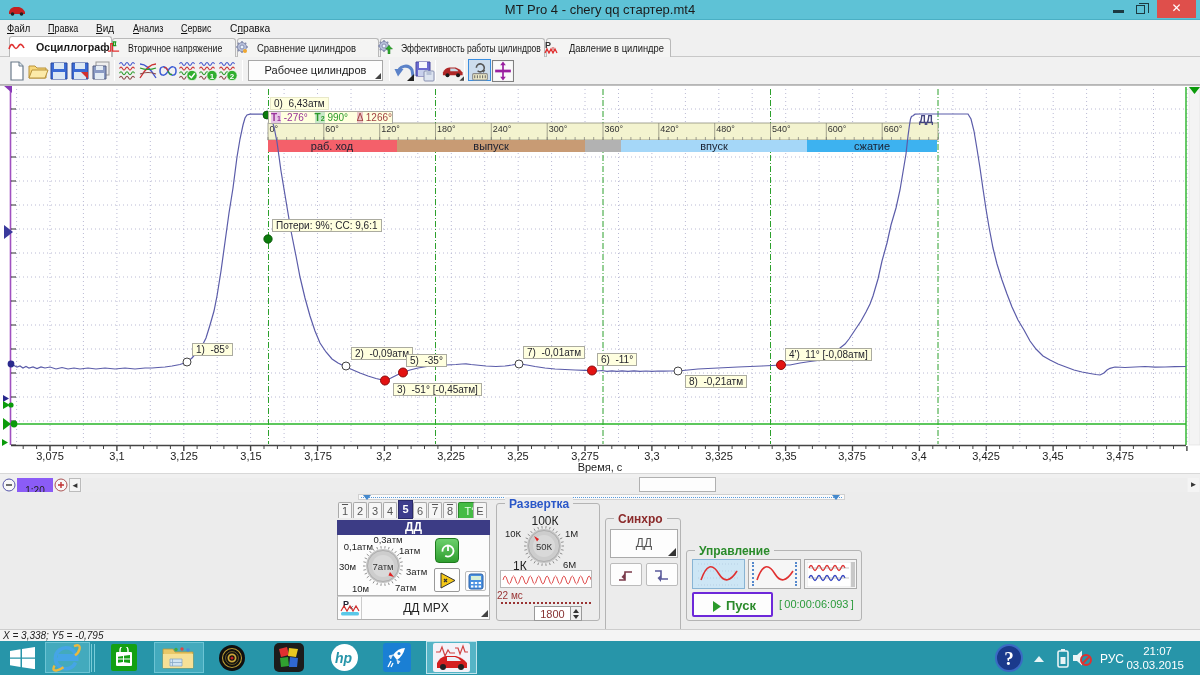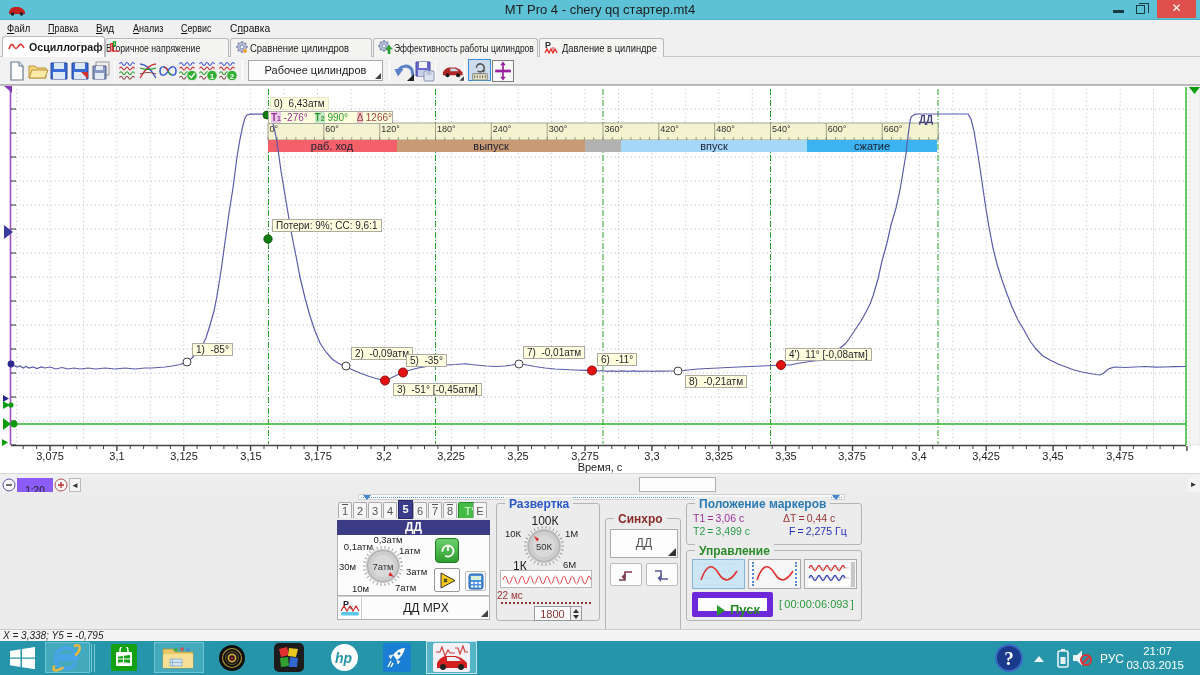--- a/index.html
+++ b/index.html
@@ -13,21 +13,21 @@
 #btn-max { right:55px; top:5px; width:9px; height:9px; border:1px solid #1c3a42; background:transparent; }
 #btn-max:before { content:""; position:absolute; left:2px; top:-3px; width:9px; height:9px; border:1px solid #1c3a42; border-bottom:none; border-left:none; }
 #btn-min { right:76px; top:10px; width:11px; height:2.5px; background:#1c3a42; }
 .sx { display:inline-block; transform-origin:0 50%; white-space:nowrap; }
 
 #menubar { left:0; top:20px; width:1200px; height:16px; background:#f0f0f0; font-size:11.5px; color:#111; }
 #menubar span { position:absolute; top:1px; }
 #menubar u { text-decoration:underline; }
 
 #tabrow { left:0; top:36px; width:1200px; height:21px; background:#f0f0f0; border-bottom:1px solid #c8c8c8; }
-.tab { position:absolute; top:2px; height:19px; background:#f4f4f3; border:1px solid #b9b9b9; border-bottom:none; border-radius:3px 3px 0 0; font-size:11px; color:#1a1a1a; white-space:nowrap; padding-top:3px; }
+.tab { position:absolute; top:2px; height:19px; background:#f4f4f3; border:1px solid #b9b9b9; border-bottom:none; border-radius:3px 3px 0 0; font-size:11px; color:#1a1a1a; white-space:nowrap; padding-top:3px;margin-left:7px; }
 .tab.active { top:0; height:21px; background:#fff; font-weight:bold; z-index:3; padding-top:4px; }
 #tabrow svg { z-index:6; }
 
 #toolbar { left:0; top:57px; width:1200px; height:28px; background:#f1f1f1; border-bottom:1px solid #b6b6b6; }
 .tbtn { position:absolute; top:3px; width:22px; height:22px; }
 .tsep { position:absolute; top:3px; width:1px; height:21px; background:#c9c9c9; border-right:1px solid #fff; }
 #tb-dd { left:248px; top:3px; width:135px; height:21px; background:#fdfdfd; border:1px solid #a8a8a8; font-size:11px; color:#222; text-align:center; line-height:19px; }
 #tb-dd:after { content:""; position:absolute; right:1px; bottom:1px; border-left:6px solid transparent; border-bottom:6px solid #444; }
 
 #chart { left:0; top:85px; width:1200px; height:388px; background:#fff; border-top:1px solid #c0c0c0; }
@@ -75,21 +75,21 @@
 <span style="left:181px">
       <span class="sx" style="transform:scaleX(0.77)"><u>С</u>ервис</span>
     </span>
 <span style="left:230px">
       <span class="sx" style="transform:scaleX(0.89)">С<u>п</u>равка</span>
     </span>
 </div>
 
 <div class="abs" id="tabrow">
 <div class="tab active" style="left:2px; width:103px; padding-left:26px;"><span class="sx" style="transform:scaleX(0.97)">Осциллограф</span></div>
-<div class="tab" style="left:105px; width:124px; "><span class="sx" style="transform:scaleX(0.79)">Вторичное напряжение</span></div>
+<div class="tab" style="left:105px; width:124px; padding-left:15px;"><span class="sx" style="transform:scaleX(0.79)">Вторичное напряжение</span></div>
 <div class="tab" style="left:230px; width:142px; padding-left:19px;"><span class="sx" style="transform:scaleX(0.86)">Сравнение цилиндров</span></div>
 <div class="tab" style="left:373px; width:165px; padding-left:20px;"><span class="sx" style="transform:scaleX(0.77)">Эффективность работы цилиндров</span></div>
 <div class="tab" style="left:539px; width:125px; padding-left:22px;"><span class="sx" style="transform:scaleX(0.85)">Давление в цилиндре</span></div>
 <svg class="abs" style="left:8px;top:5px" width="17" height="12" viewBox="0 0 17 12">
       <path d="M1 8 Q3 1 5.5 5 Q8 10 10.5 5 Q13 1 16 7" stroke="#e03030" stroke-width="1.6" fill="none"></path>
     </svg>
 <svg class="abs" style="left:107px;top:4px" width="14" height="13" viewBox="0 0 15 14">
       <path d="M1 12 L4 12 L4 4 L6 4 L6 12 L13 12" stroke="#e23030" stroke-width="1.4" fill="none"></path>
       <path d="M6 2 L10 2 M6 6 L10 6 M7 2 L7 6 M9 2 L9 6" stroke="#1a9a1a" stroke-width="1.2" fill="none"></path>
     </svg>
@@ -459,27 +459,20 @@
         </svg>
       </div>
 <div class="abs" style="left:40px;top:44px;width:32px;height:23px;background:#fdfdfd;border:1px solid #bbb;border-radius:2px">
 <svg style="position:absolute;left:6px;top:3px" width="18" height="16" viewBox="0 0 18 16">
           <path d="M2 4 L8 4 L8 12 L15 12" stroke="#5a5a9a" stroke-width="1.6" fill="none"></path>
           <path d="M8 8 L4.5 4 L8 1 Z" fill="#5a5a9a" transform="translate(0 7)"></path>
         </svg>
       </div>
 </div>
 
-<div class="grp" style="left:686px;top:11px;width:176px;height:42px">
-<div class="grplabel" style="color:#2a7ab4">Положение маркеров</div>
-<div class="abs" style="left:6px;top:8px;font-size:10.5px;color:#993399">T1 = 3,06 с</div>
-<div class="abs" style="left:96px;top:8px;font-size:10.5px;color:#993333">ΔT = 0,44 с</div>
-<div class="abs" style="left:6px;top:21px;font-size:10.5px;color:#2a9a4a">T2 = 3,499 с</div>
-<div class="abs" style="left:102px;top:21px;font-size:10.5px;color:#2233bb">F = 2,275 Гц</div>
-</div>
 
 <div class="grp" style="left:686px;top:58px;width:176px;height:71px">
 <div class="grplabel" style="color:#2a8b2a">Управление</div>
 <div class="abs" style="left:5px;top:8px;width:53px;height:30px;background:#cde6f5;border:1px solid #88b4d4">
 <svg style="position:absolute;left:4px;top:3px" width="44" height="23" viewBox="0 0 44 23">
           <path d="M1 1 H43 M1 8 H43 M1 15 H43 M1 22 H43" stroke="#aac4d8" stroke-width="0.6" stroke-dasharray="1 2"></path>
           <path d="M4 17 Q12 -6 22 11 Q30 24 40 8" stroke="#e03030" stroke-width="1.6" fill="none"></path>
         </svg>
       </div>
 <div class="abs" style="left:61px;top:8px;width:53px;height:30px;background:#f6f6f6;border:1px solid #aaa">
@@ -490,21 +483,21 @@
       </div>
 <div class="abs" style="left:117px;top:8px;width:53px;height:30px;background:#f6f6f6;border:1px solid #aaa">
 <svg style="position:absolute;left:2px;top:2px" width="48" height="25" viewBox="0 0 48 25">
           <rect x="0" y="0" width="44" height="25" fill="#fff" stroke="#ccc" stroke-width="0.5"></rect>
           <path d="M2 6 q2 -5 4 0 t4 0 t4 0 t4 0 t4 0 t4 0 t4 0 t4 0 t4 0" stroke="#e03030" stroke-width="1.3" fill="none"></path>
           <path d="M2 16 q2 -5 4 0 t4 0 t4 0 t4 0 t4 0 t4 0 t4 0 t4 0 t4 0" stroke="#3040c0" stroke-width="1.3" fill="none"></path>
           <path d="M2 6 H42 M2 16 H42" stroke="#888" stroke-width="0.5"></path>
           <rect x="44" y="0" width="4" height="25" fill="#c8c8c8"></rect>
         </svg>
       </div>
-<div class="abs" style="left:5px;top:41px;width:81px;height:25px;background:#fdfdfd;border:6px solid #6d28d9;border-radius:2px">
+<div class="abs" style="left:5px;top:41px;width:81px;height:25px;background:#fdfdfd;border:2px solid #6d28d9;border-radius:2px">
 <svg style="position:absolute;left:17px;top:6px" width="12" height="13" viewBox="0 0 12 13">
           <path d="M2 1 L10 6.5 L2 12 Z" fill="#2a9a2a"></path>
         </svg>
 <span style="position:absolute;left:32px;top:4px;font-size:13px;font-weight:bold;color:#2a8a2a">Пуск</span>
       </div>
 <div class="abs" style="left:92px;top:47px;width:84px;font-size:11px;color:#2a9a3a;white-space:nowrap">[ 00:00:06:093 ]</div>
 </div>
 </div>
 
 <div class="abs" id="statusbar">X = 3,338; Y5 = -0,795</div>

